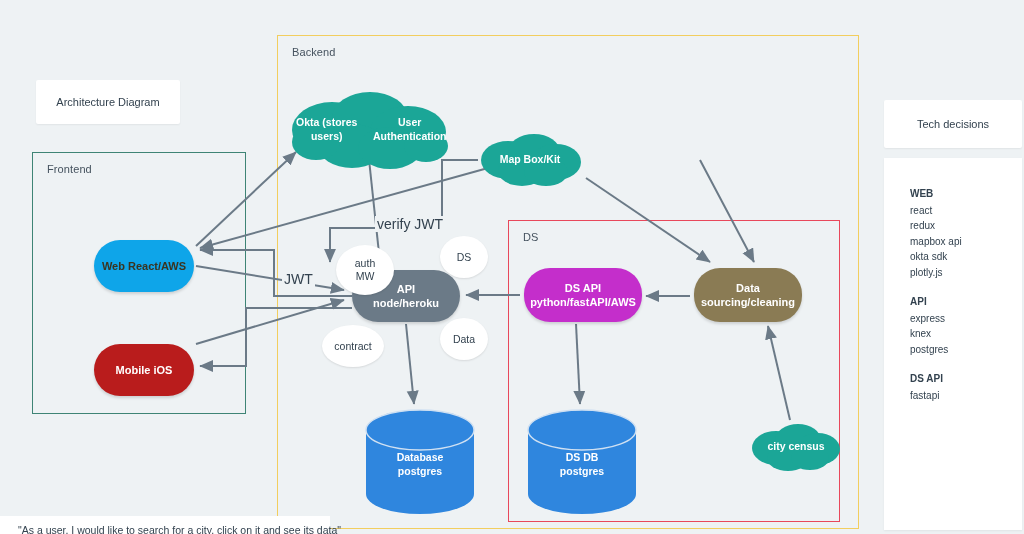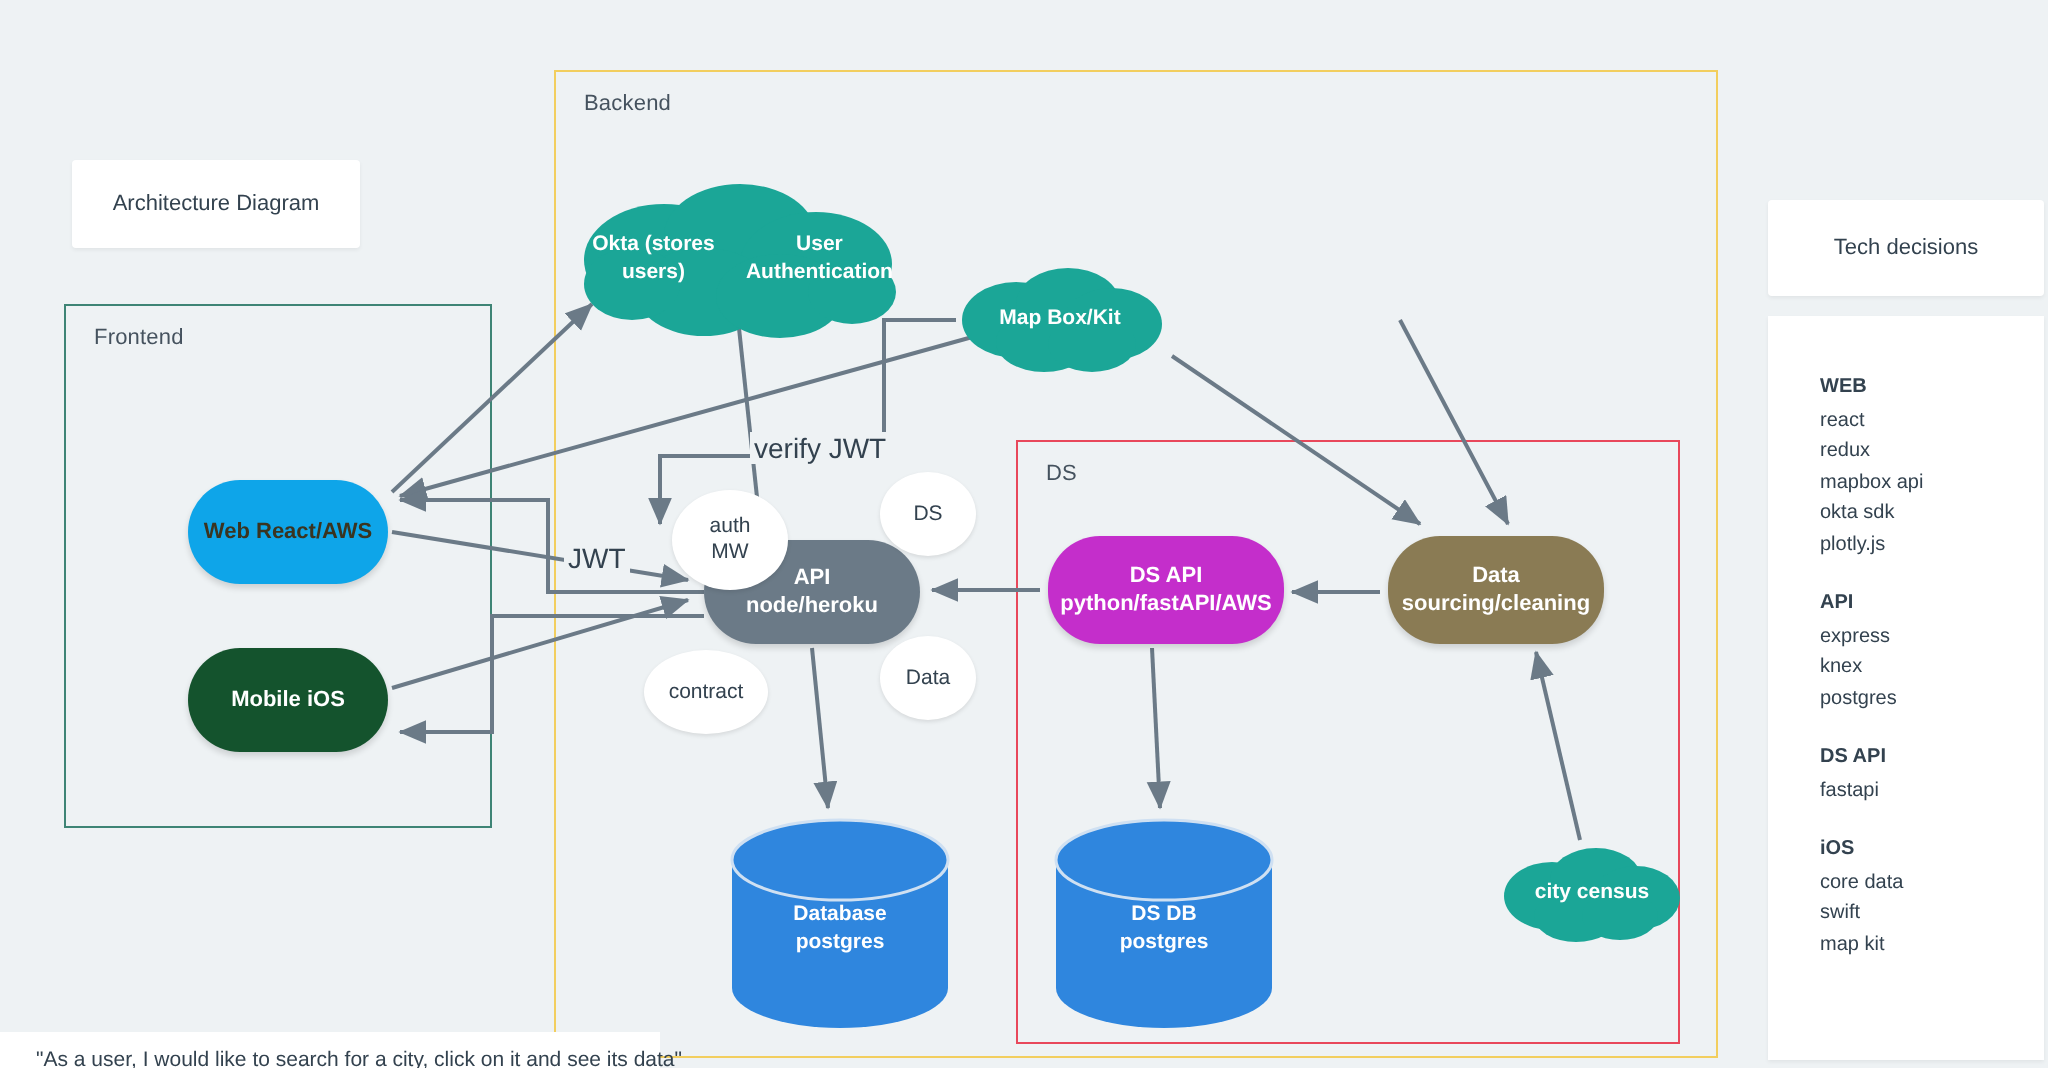--- a/index.html
+++ b/index.html
@@ -39,21 +39,21 @@
   #panel-tech .grp-item{white-space:nowrap;}
 
   
   .pill{
     position:absolute;border-radius:26px;display:flex;flex-direction:column;
     align-items:center;justify-content:center;text-align:center;
     font-size:11px;line-height:14px;color:#fff;font-weight:bold;
     box-shadow:0 2px 3px rgba(0,0,0,.14);
   }
   #node-web{left:94px;top:240px;width:100px;height:52px;background:#0ea5e9;color:#3A3420;}
-  #node-mobile{left:94px;top:324px;width:100px;height:52px;background:#14532d;}
+  #node-mobile{left:94px;top:344px;width:100px;height:52px;background:#b91c1c;}
   #node-api{left:352px;top:270px;width:108px;height:52px;background:#6B7A87;}
   #node-dsapi{left:524px;top:268px;width:118px;height:54px;background:#C42ECB;}
   #node-datasrc{left:694px;top:268px;width:108px;height:54px;background:#8A7B54;}
 
   
   .bubble{
     position:absolute;background:#fff;border-radius:50%;
     display:flex;flex-direction:column;align-items:center;justify-content:center;
     font-size:10.5px;line-height:13px;color:#33424F;text-align:center;
     box-shadow:0 1px 2px rgba(0,0,0,.10);
@@ -287,25 +287,19 @@
         <div class="grp">
           <div class="grp-head">API</div>
           <div class="grp-item">express</div>
           <div class="grp-item">knex</div>
           <div class="grp-item">postgres</div>
         </div>
         <div class="grp">
           <div class="grp-head">DS API</div>
           <div class="grp-item">fastapi</div>
         </div>
-        <div class="grp">
-          <div class="grp-head">iOS</div>
-          <div class="grp-item">core data</div>
-          <div class="grp-item">swift</div>
-          <div class="grp-item">map kit</div>
-        </div>
       </div>
   </div>
 
   <div id="caption-card"></div>
   <div id="caption">"As a user, I would like to search for a city, click on it and see its data"</div>
 
 </div>
 
 </body></html>

